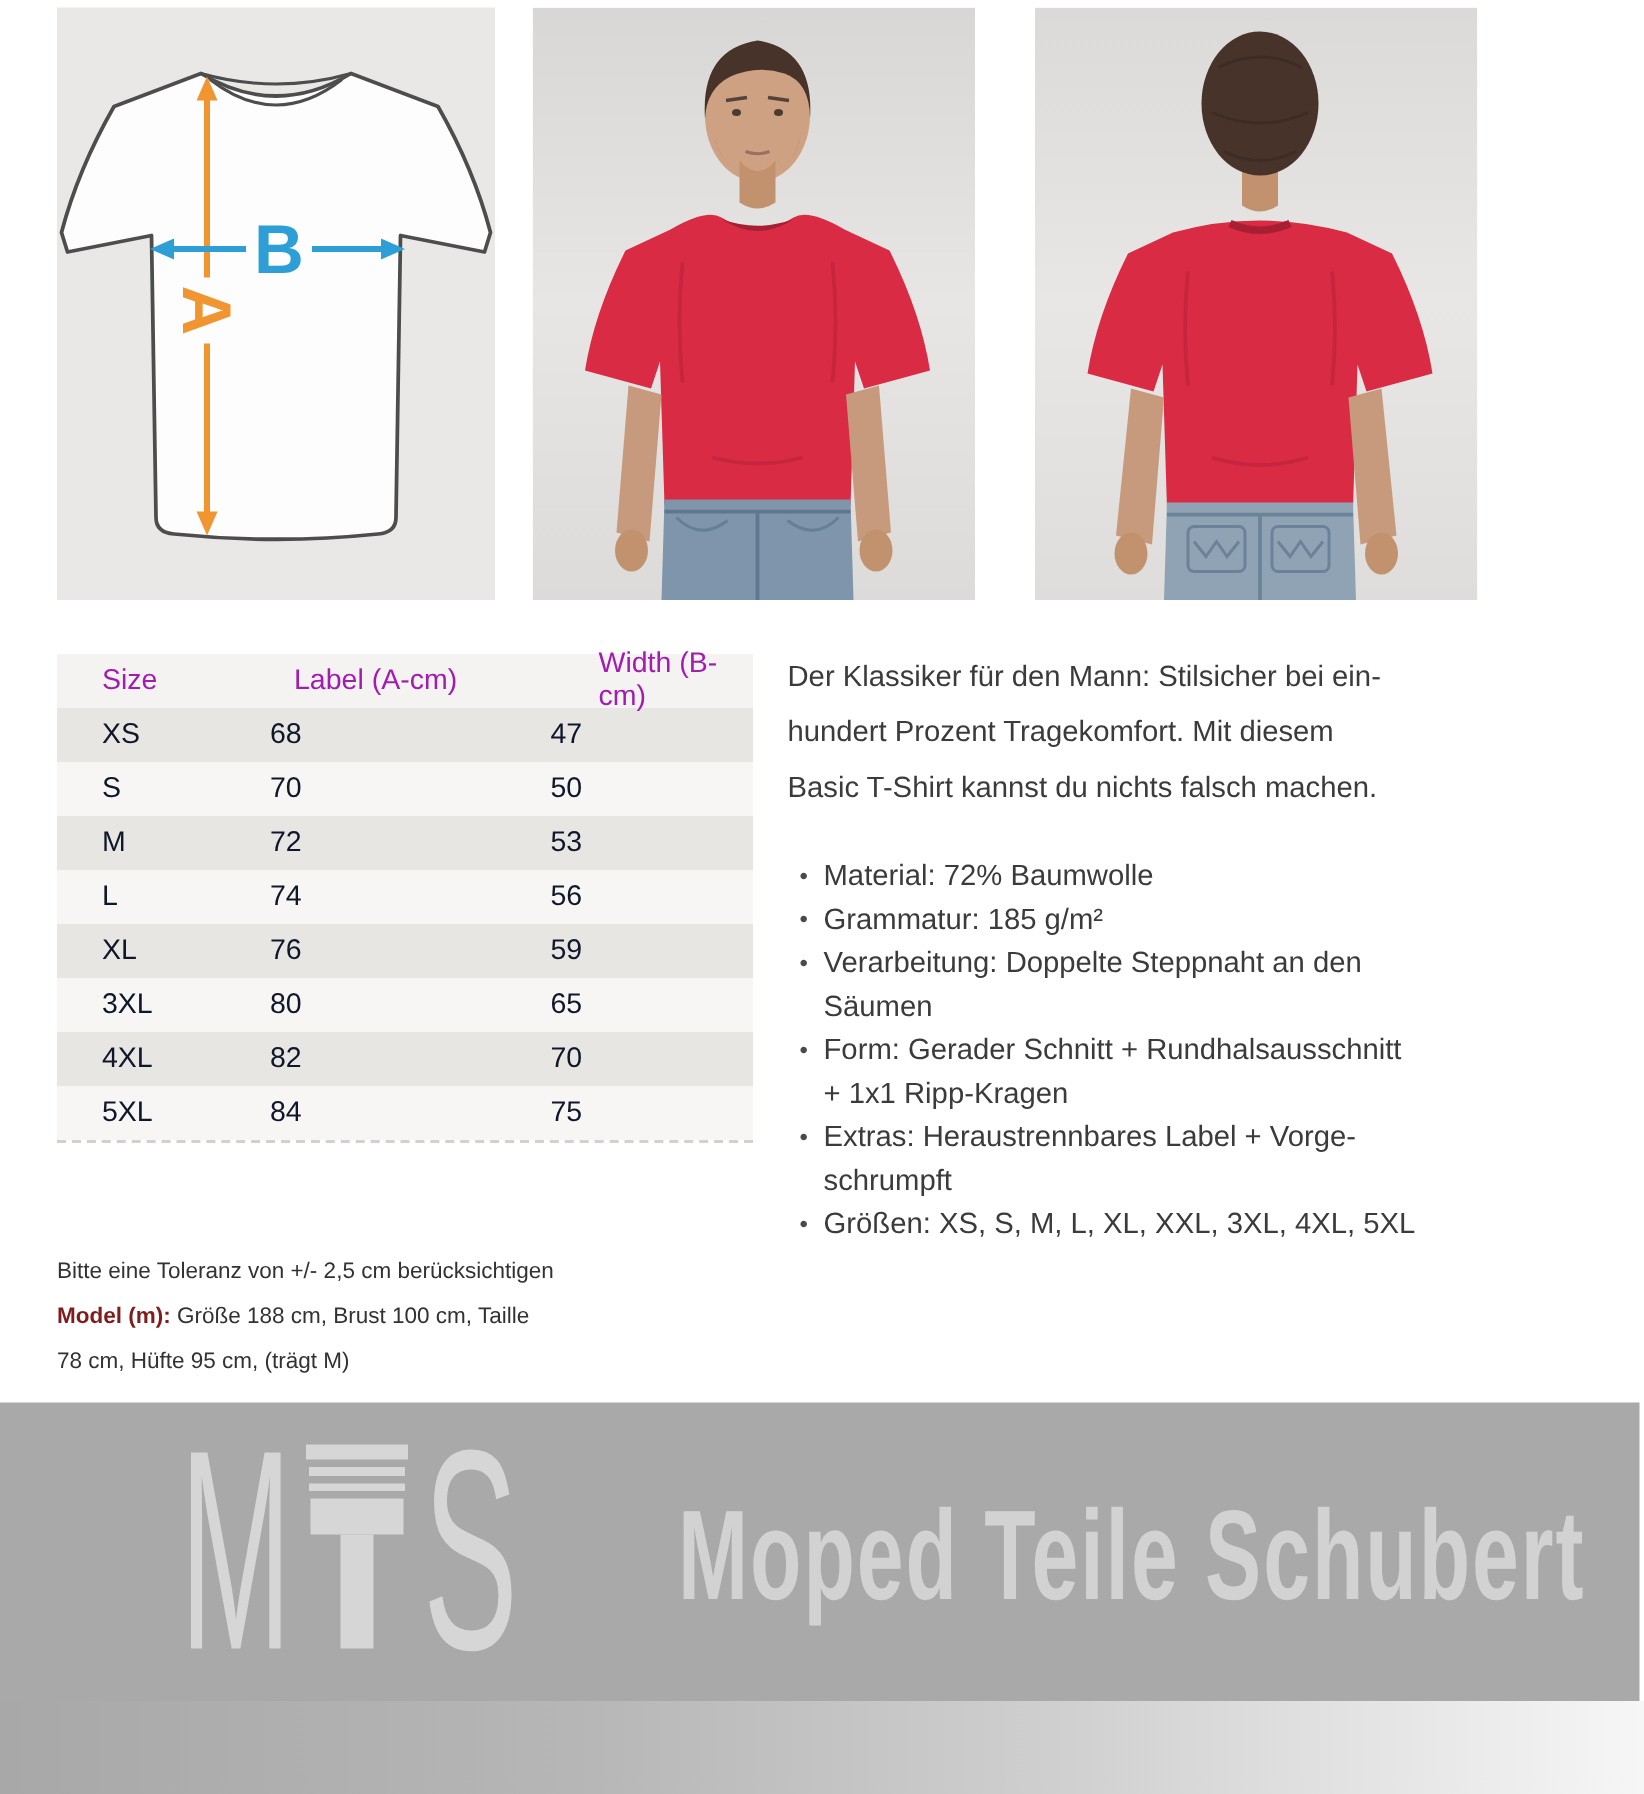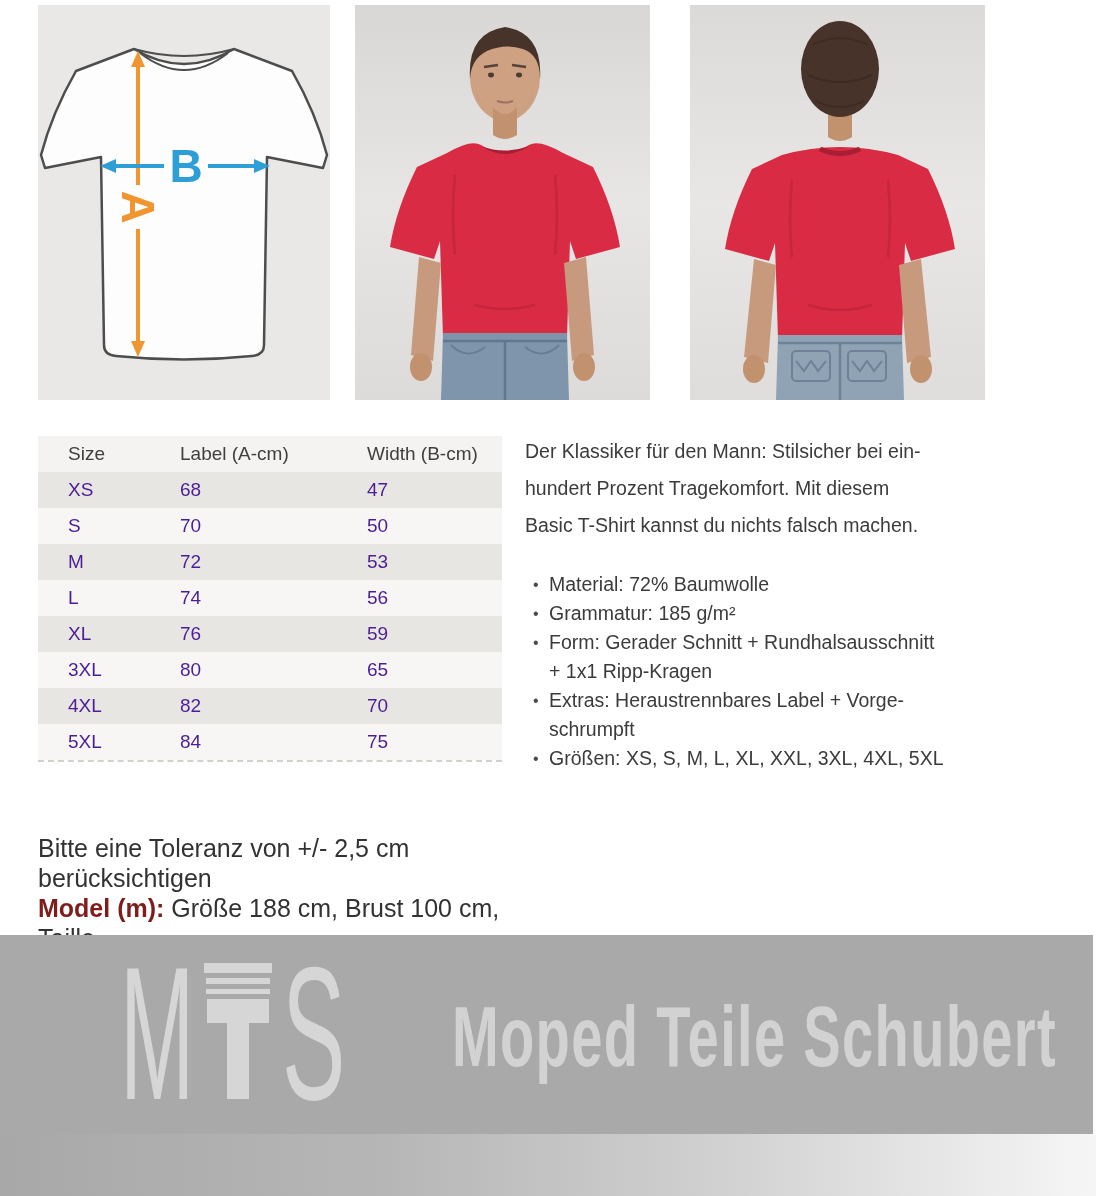--- a/index.html
+++ b/index.html
@@ -12,37 +12,37 @@
 
   
   .panel-diagram{left:38px;top:5px;width:292px;height:395px;background:#e9e8e6;}
   .panel-photo{top:5px;width:295px;height:395px;overflow:hidden;}
   .panel-front{left:355px;}
   .panel-back{left:690px;}
   .panel-photo svg,.panel-diagram svg{display:block;}
 
   
   .size-table{left:38px;top:436px;width:464px;border-bottom:2px dashed #d4d1cc;}
-  .st-row{height:36px;display:flex;align-items:center;font-size:19px;color:#4c1d95;}
-  .st-row.head{background:#f4f3f1;color:#404040;}
+  .st-row{height:36px;display:flex;align-items:center;font-size:19px;color:#0f172a;}
+  .st-row.head{background:#f4f3f1;color:#a21caf;gap:16px;}
   .st-row:nth-child(even){background:#e7e6e3;}
   .st-row:nth-child(odd):not(.head){background:#f7f6f4;}
   .st-c1{width:142px;padding-left:30px;box-sizing:border-box;}
   .st-c2{width:187px;}
   .st-c3{flex:1;}
 
   
   .description{left:525px;top:433px;width:548px;color:#3b3b3b;font-size:19.5px;}
   .intro{line-height:37px;}
   ul.features{margin:26px 0 0 0;padding:0 0 0 24px;list-style:none;}
   ul.features li{line-height:29px;position:relative;}
   ul.features li::before{content:"•";position:absolute;left:-16px;top:0;font-size:16px;color:#4a4a4a;}
 
   
-  .notes{left:38px;top:833px;width:510px;font-size:25px;line-height:30px;color:#323232;}
+  .notes{left:38px;top:833px;width:510px;font-size:15px;line-height:30px;color:#323232;}
   .notes b{font-weight:bold;color:#7f1d1d;}
 
   
   .footer-bar{left:0;top:935px;width:1093px;height:199px;background:#a9a9a9;}
   .footer-strip{left:0;top:1134px;width:1096px;height:62px;
     background:linear-gradient(90deg,#a8a8a8 0%,#b6b6b6 35%,#d0d0d0 65%,#f6f6f6 100%);}
   .logo-svg{position:absolute;left:120px;top:26px;}
   .brand-svg{position:absolute;left:452px;top:0px;}
 </style>
 </head>
@@ -199,20 +199,22 @@
   </div>
 </div>
 
 <div class="abs description">
   <div class="intro pre">Der Klassiker für den Mann: Stilsicher bei ein-
 hundert Prozent Tragekomfort. Mit diesem
 Basic T-Shirt kannst du nichts falsch machen.</div>
   <ul class="features">
     <li class="pre">Material: 72% Baumwolle</li>
     <li class="pre">Grammatur: 185 g/m²</li>
+    <li class="pre">Verarbeitung: Doppelte Steppnaht an den
+Säumen</li>
     <li class="pre">Form: Gerader Schnitt + Rundhalsausschnitt
 + 1x1 Ripp-Kragen</li>
     <li class="pre">Extras: Heraustrennbares Label + Vorge-
 schrumpft</li>
     <li class="pre">Größen: XS, S, M, L, XL, XXL, 3XL, 4XL, 5XL</li>
   </ul>
 </div>
 
 <div class="abs notes">
   <div>Bitte eine Toleranz von +/- 2,5 cm berücksichtigen</div>

